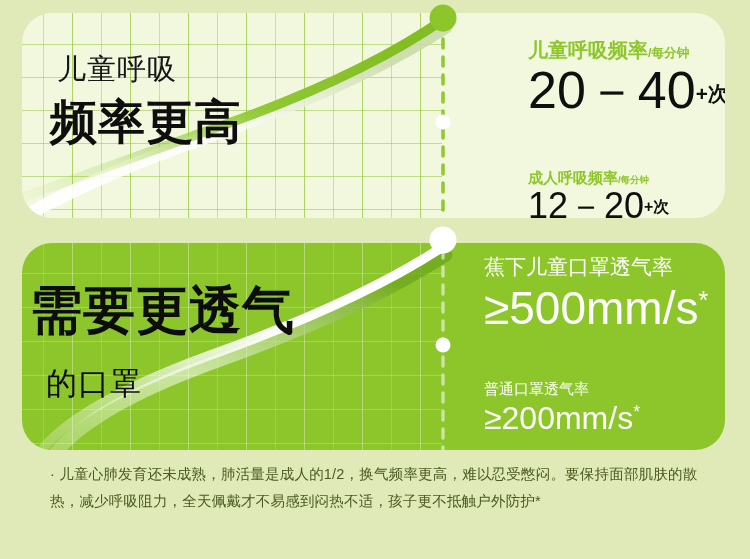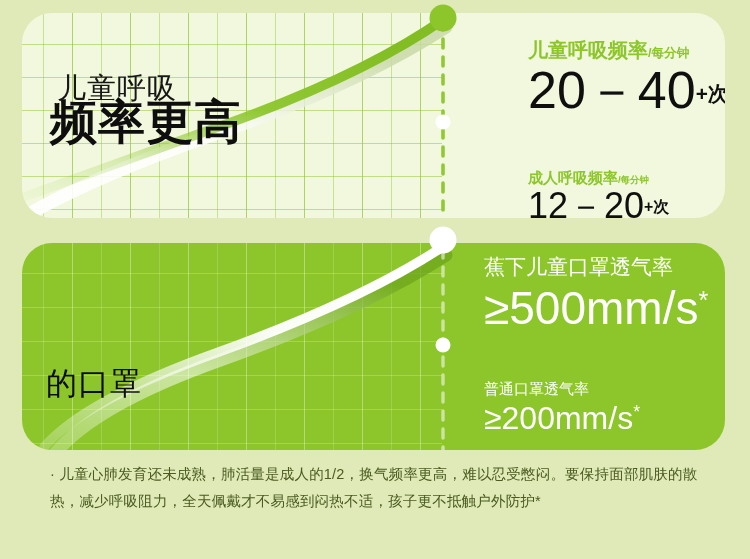--- a/index.html
+++ b/index.html
@@ -57,21 +57,20 @@
     background-position:-8px 0;
   }
 
   .svg-layer{position:absolute;left:0;top:0;pointer-events:none;}
 
   
   .tp-head1{
     position:absolute;left:35px;top:37px;
     font-size:29px;color:#161616;letter-spacing:1px;
     font-weight:500;
-    margin-top:19px;
   }
   .tp-head2{
     position:absolute;left:28px;top:78px;
     font-size:47px;color:#0e0e0e;letter-spacing:1px;
     font-weight:700;
   }
 
   
   .stat-block{position:absolute;}
   #stat-child{left:506px;top:27px;}
@@ -211,20 +210,21 @@
       <path d="M 22,204 C 52,170 116,138 194,110 C 266,84 354,48 422,3" fill="none" stroke="url(#whiteFadeB)" stroke-width="9.5" stroke-linecap="round"></path>
       <line x1="421" y1="6" x2="421" y2="207" stroke="#ffffff" stroke-width="3.4" stroke-dasharray="9 9" stroke-linecap="round" opacity="0.55"></line>
       <circle cx="421" cy="102" r="7.5" fill="#ffffff"></circle>
     </svg>
   </div>
 
   <svg class="svg-layer" width="750" height="559" viewBox="0 0 750 559" style="z-index:6">
     <circle cx="443" cy="240" r="13.5" fill="#ffffff"></circle>
   </svg>
 
+  <div class="gp-head1">需要更透气</div>
   <div class="gp-head2">的口罩</div>
 
   <div id="perm-ours" style="z-index:7">
     <div class="perm-label">蕉下儿童口罩透气率</div>
     <div class="perm-value">
       <span>≥500mm/s</span>
         <span class="star">*</span>
     </div>
   </div>
 

